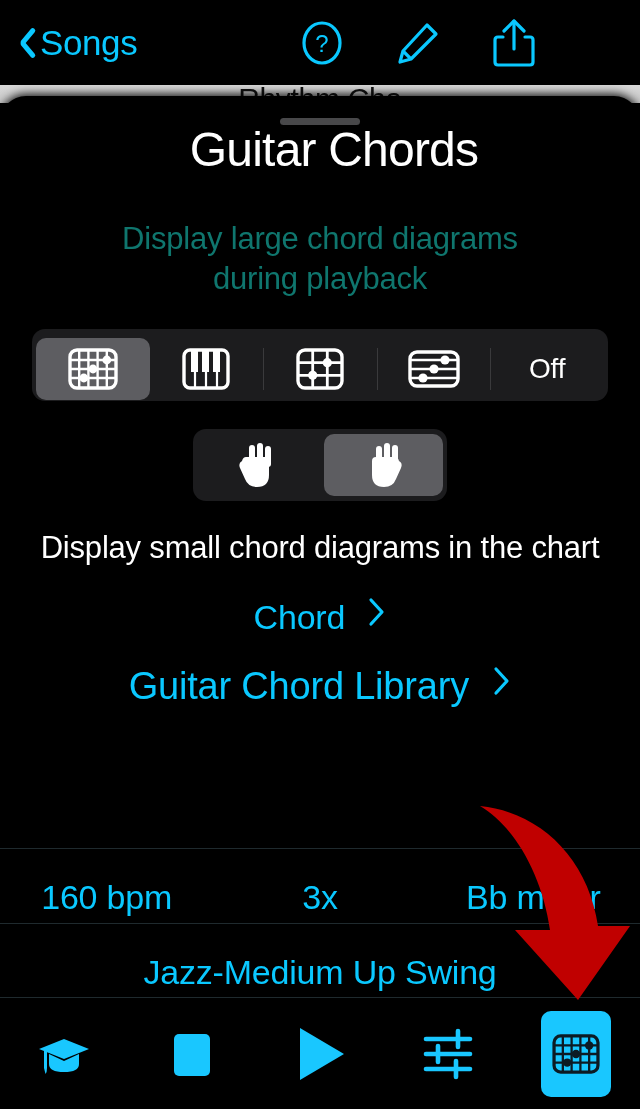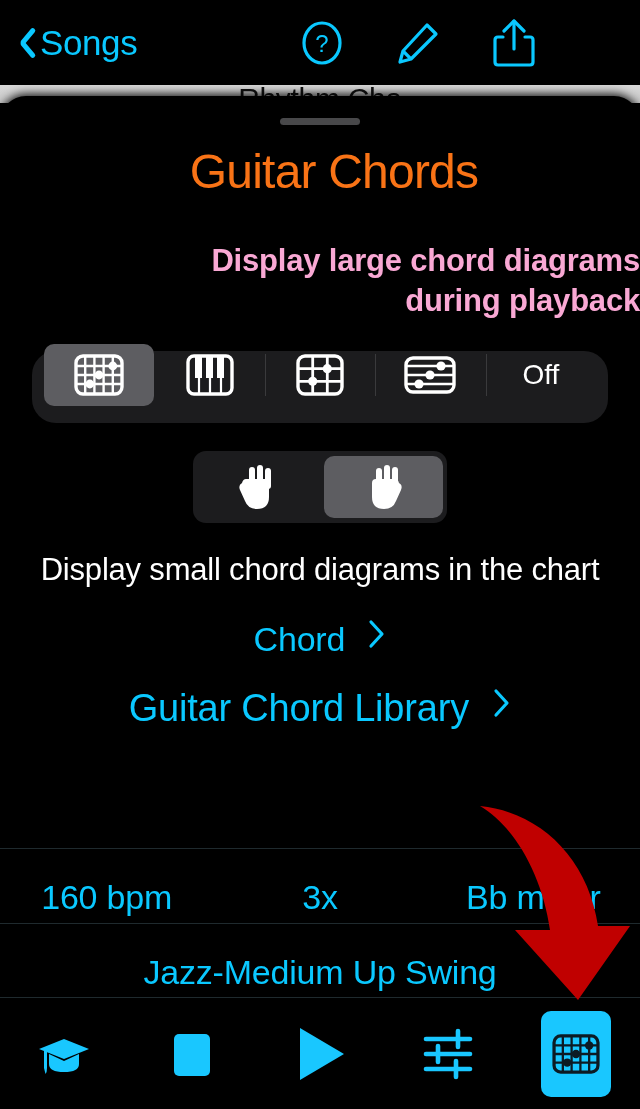--- a/index.html
+++ b/index.html
@@ -117,49 +117,47 @@
     overflow: hidden;
   }
   .grabber {
     width: 80px;
     height: 7px;
     border-radius: 4px;
     background: #48484a;
     margin: 22px auto 0 auto;
   }
   .sheet-title {
-    margin-top: 22px;
     text-align: center;
-    color: #f97316;
+    color: #ffffff;
     font-size: 48px;
     letter-spacing: -0.8px;
     line-height: 1.05;
     padding-left: 28px;
   }
   .subtitle {
     margin-top: 44px;
-    text-align: right;
-    color: #f9a8d4;
+    text-align: center;
+    color: #0f766e;
     font-size: 31px;
     line-height: 1.28;
     letter-spacing: -0.2px;
     white-space: pre-line;
-    font-weight: bold;
   }
 
   
   .seg-wrap {
     margin: 30px auto 0 auto;
     width: 576px;
     height: 72px;
     background: #1c1c1e;
-    border-radius: 24px;
-    display: flex;
-    align-items: flex-end;
-    padding: 12px;
+    border-radius: 13px;
+    display: flex;
+    align-items: flex-start;
+    padding: 4px;
     box-sizing: border-box;
     position: relative;
   }
   .seg {
     flex: 1 1 0;
     height: 62px;
     margin: 5px 0;
     display: flex;
     align-items: center;
     justify-content: center;

